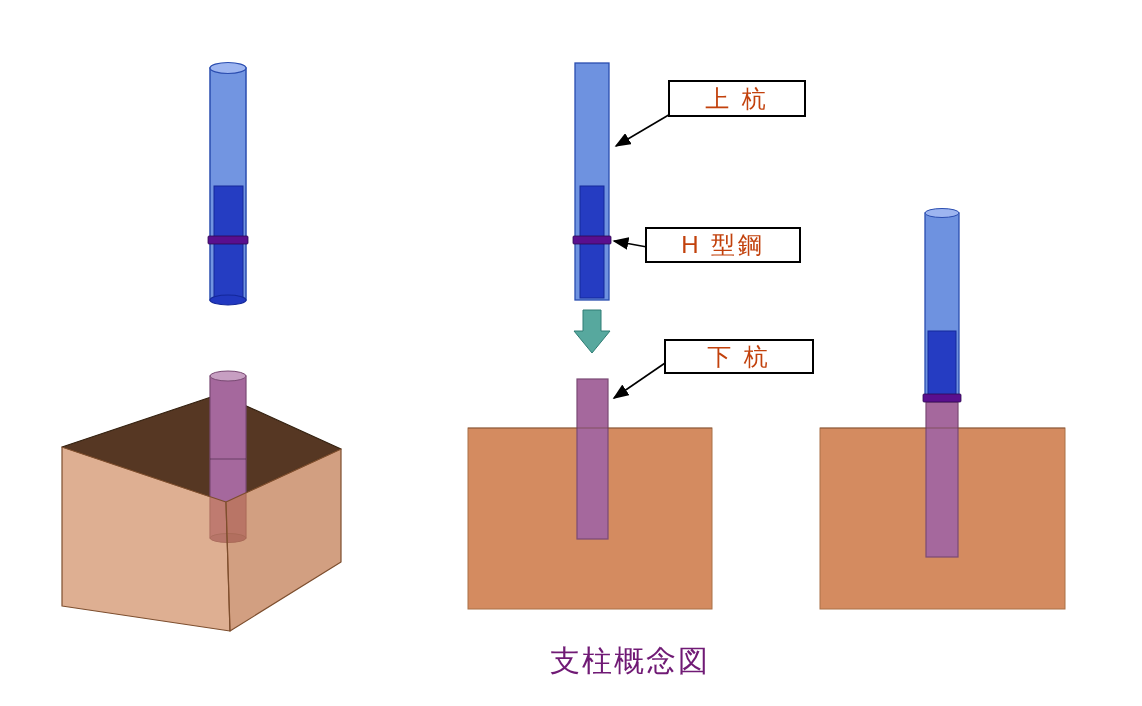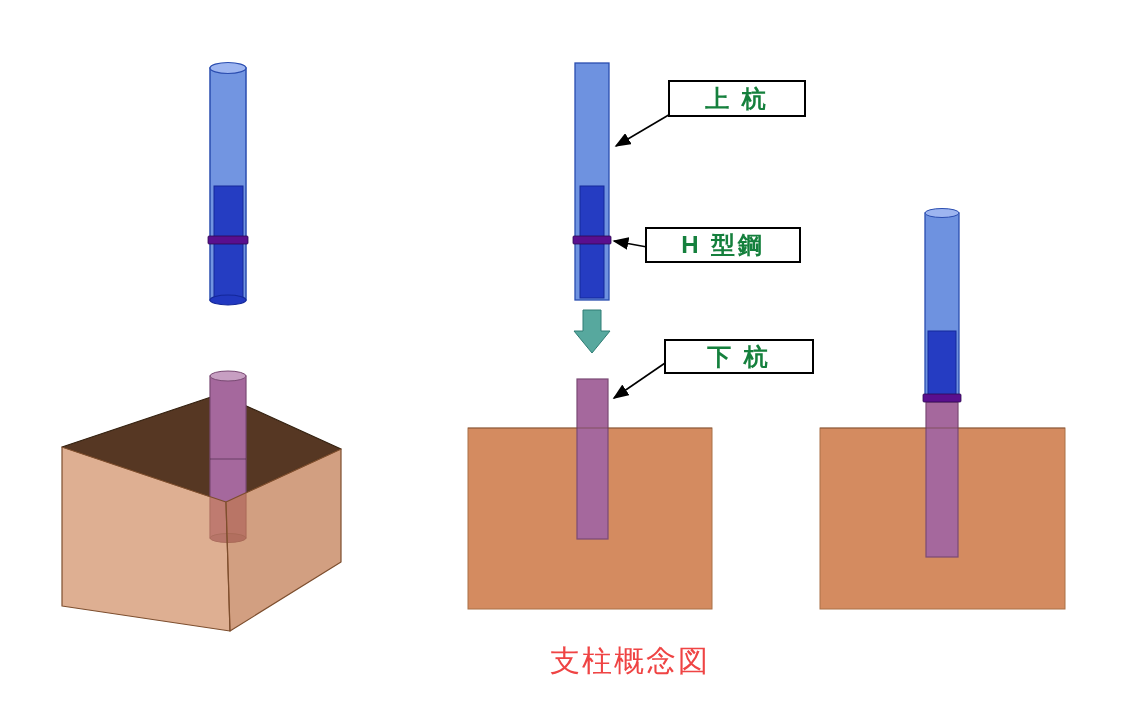--- a/index.html
+++ b/index.html
@@ -5,32 +5,32 @@
   html,body{margin:0;padding:0;background:#ffffff;}
   body{font-family:"Liberation Sans","DejaVu Sans",sans-serif;}
   #stage{position:relative;width:1142px;height:706px;background:#ffffff;overflow:hidden;}
   #diagram-svg{position:absolute;left:0;top:0;}
   .callout{
     position:absolute;
     box-sizing:border-box;
     border:2.5px solid #000;
     background:#ffffff;
     display:flex;align-items:center;justify-content:center;
-    font-weight:bold;
+    font-weight:normal;
     font-size:24px;
-    color:#15803d;
+    color:#c2410c;
     letter-spacing:0.12em;
     white-space:nowrap;
   }
   #label-upper{left:668px;top:80px;width:138px;height:37px;}
   #label-hsteel{left:645px;top:227px;width:156px;height:36px;}
   #label-lower{left:664px;top:339px;width:150px;height:35px;}
   #caption{
     position:absolute;left:460px;top:641px;width:340px;
-    text-align:center;font-size:30px;color:#ef4444;letter-spacing:2px;
+    text-align:center;font-size:30px;color:#701a75;letter-spacing:2px;
   }
 </style>
 </head>
 <body>
 
 <div id="stage">
 
   <svg id="diagram-svg" width="1142" height="706" viewBox="0 0 1142 706">
     <defs>
       <marker id="arrowhead" markerWidth="10" markerHeight="8" refX="9" refY="4" orient="auto">

